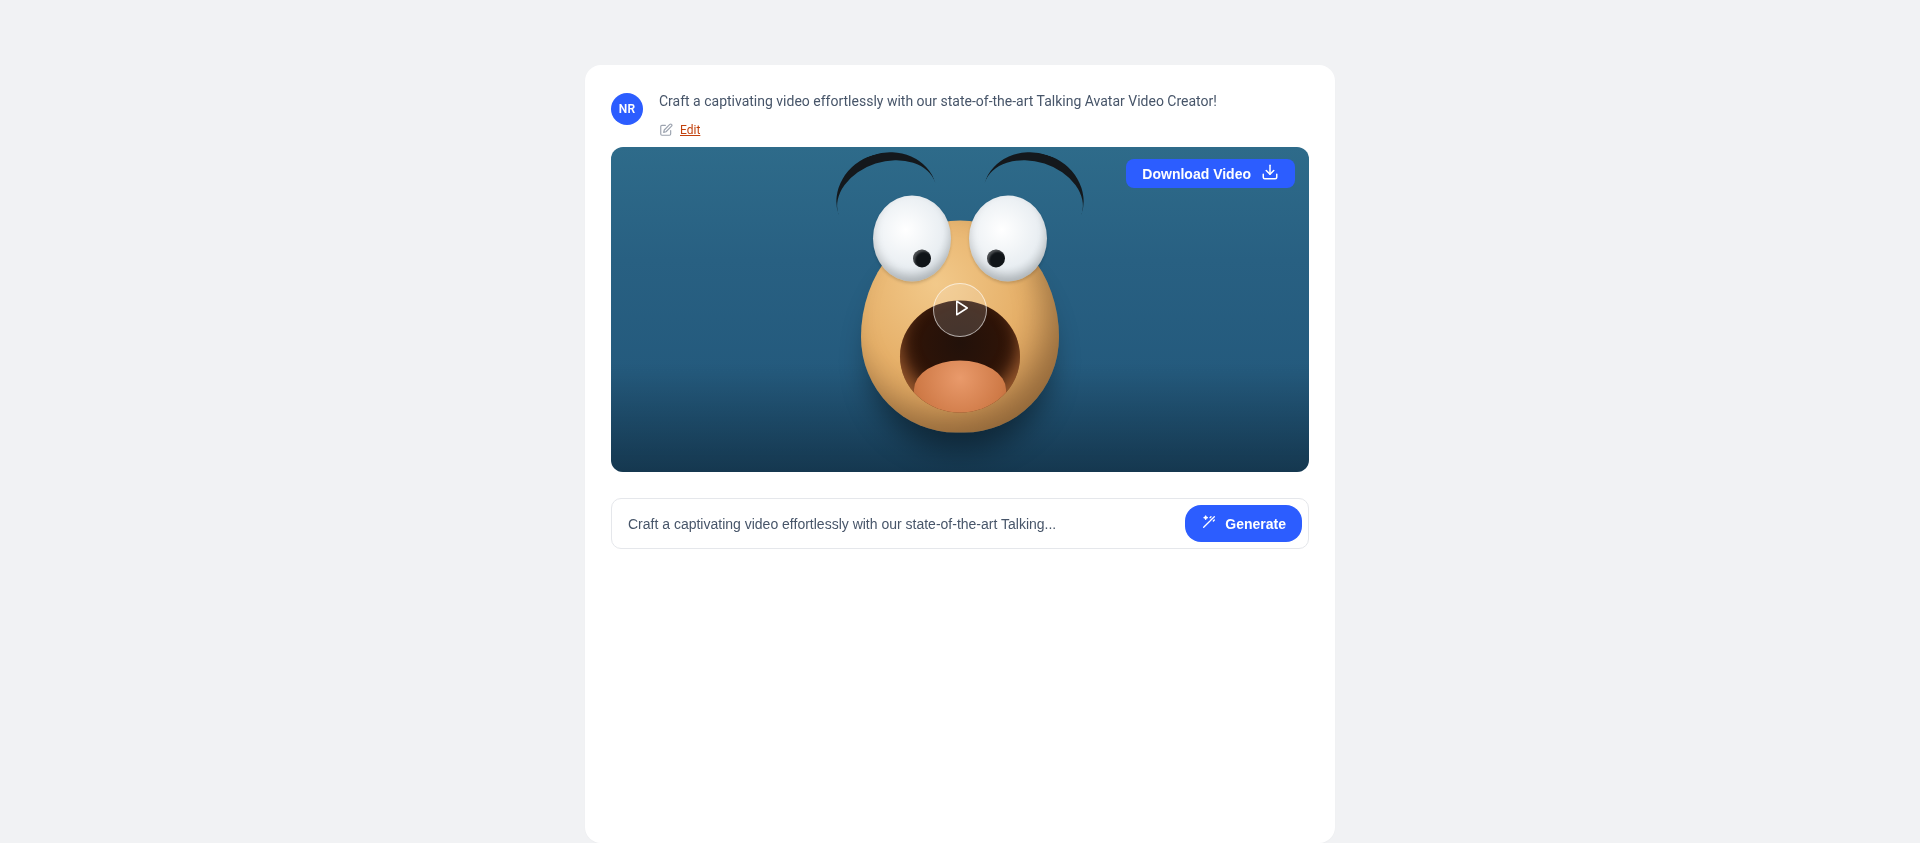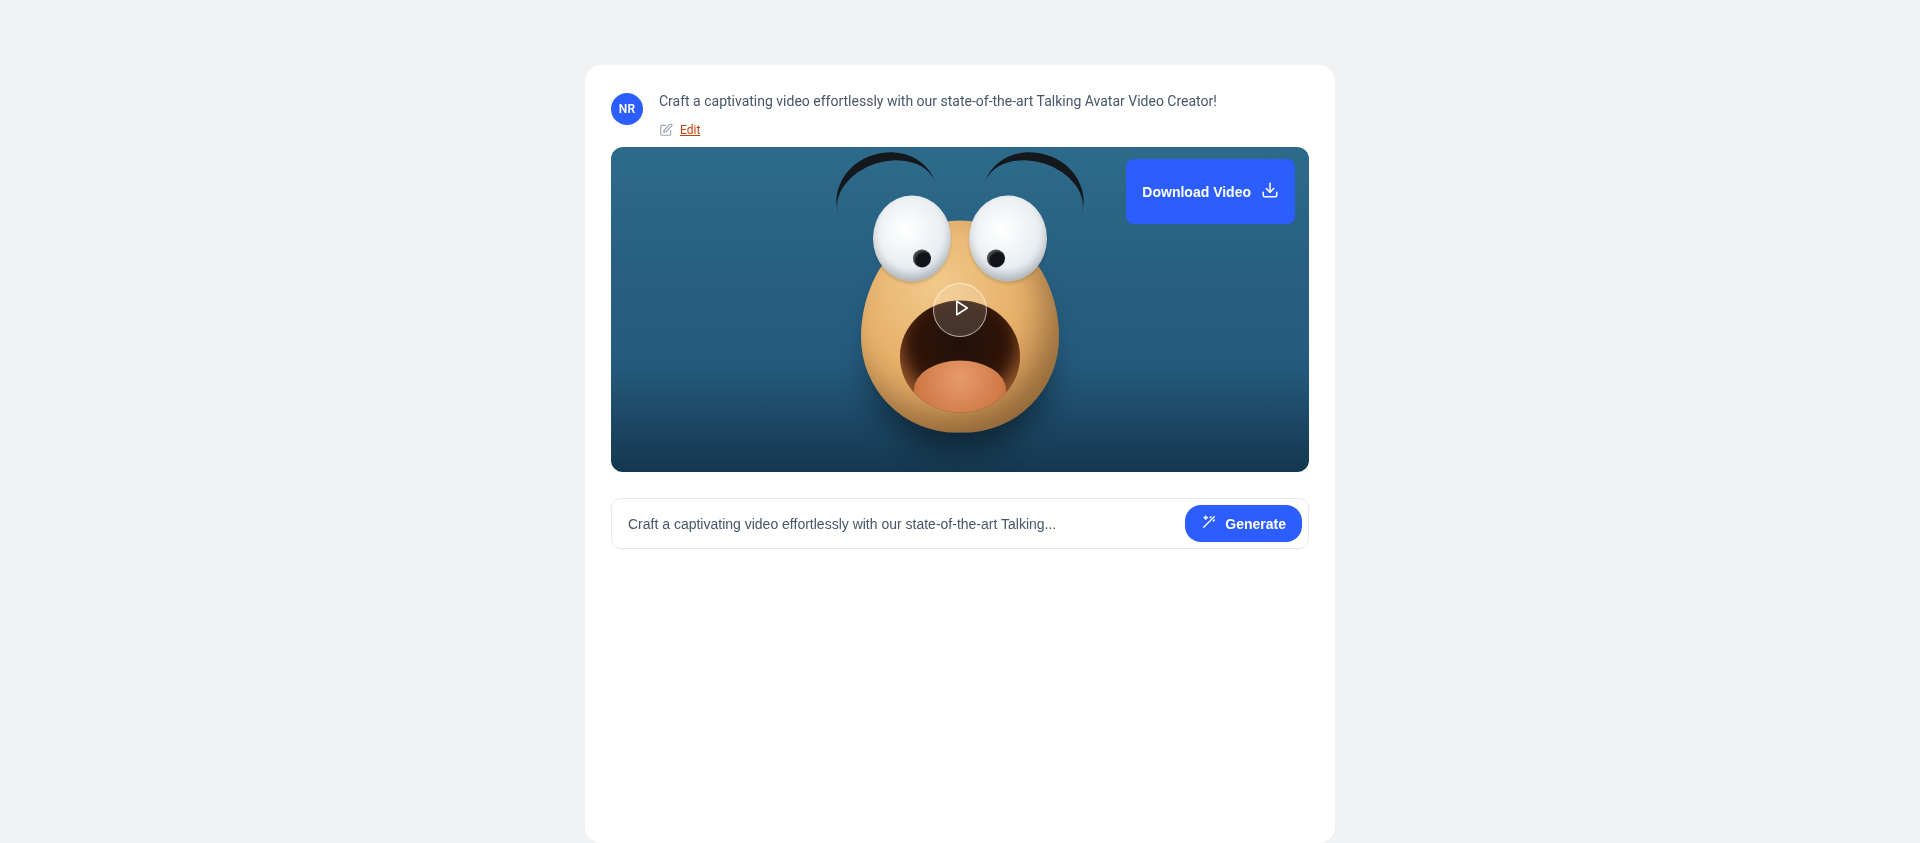--- a/index.html
+++ b/index.html
@@ -75,21 +75,21 @@
     position:absolute; left:0; right:0; bottom:0; height:34%;
     background: linear-gradient(180deg, rgba(0,0,0,0.0) 0%, rgba(0,0,0,0.28) 100%);
   }
   .download-btn {
     position: absolute;
     top: 12px;
     right: 14px;
     background: #2c5dff;
     color: #fff;
     border: none;
-    padding: 22px 16px;
+    padding: 4px 16px;
     border-radius: 8px;
     font-size: 14px;
     font-weight: 600;
     display: inline-flex;
     align-items: center;
     gap: 10px;
     cursor: pointer;
   }
   .download-btn svg { width: 18px; height: 18px; }
   .play-overlay {

